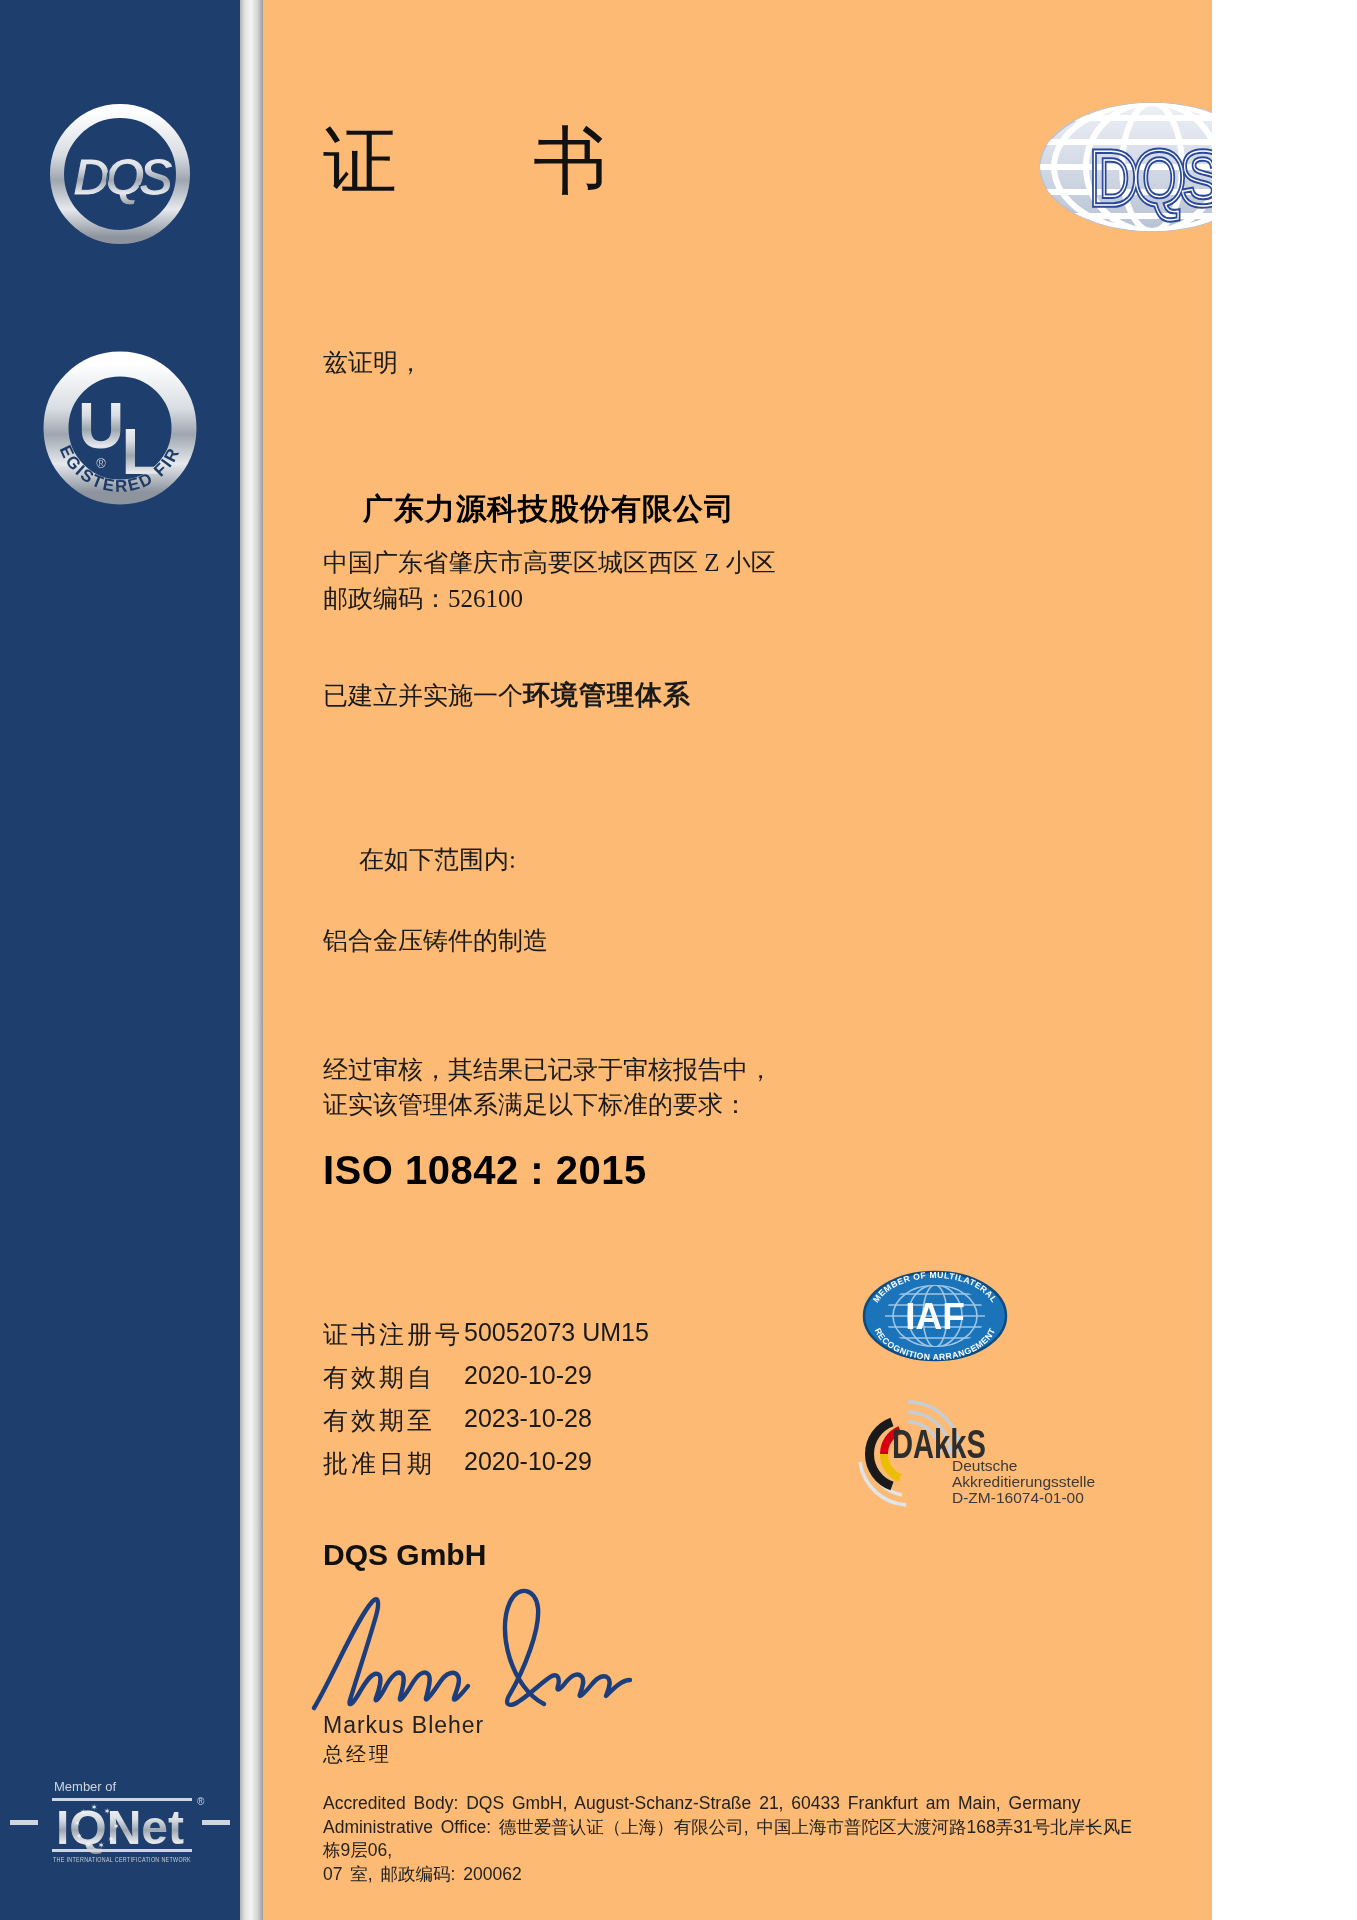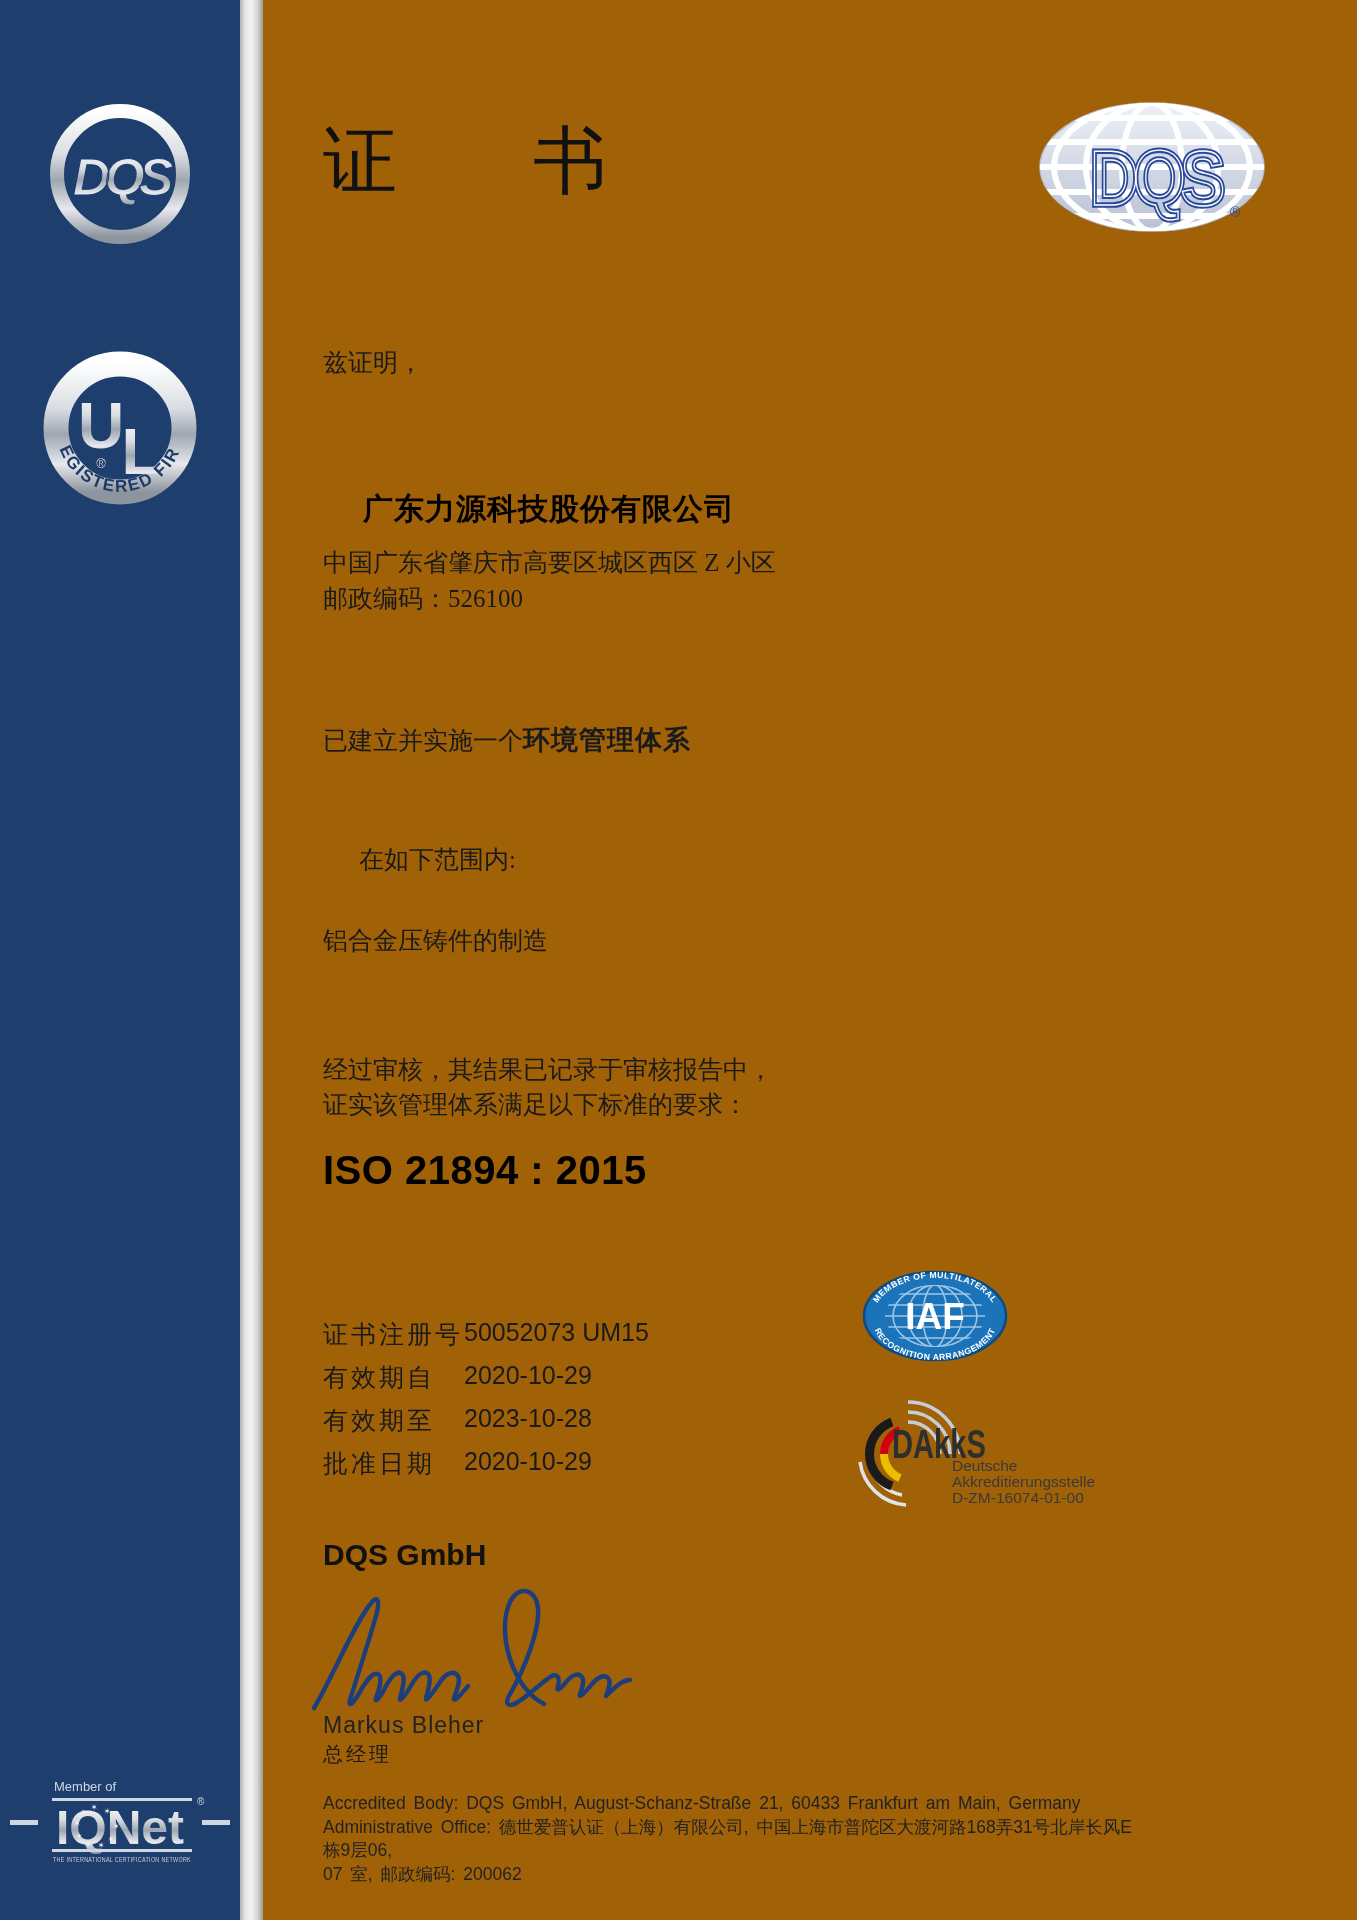--- a/index.html
+++ b/index.html
@@ -1,29 +1,29 @@
 <!DOCTYPE html>
 <html><head>
 <meta charset="utf-8">
 <style>
   html,body{margin:0;padding:0;background:#ffffff;}
-  .page{position:relative;width:1357px;height:1920px;background:#a16207;overflow:hidden;
+  .page{position:relative;width:1212px;height:1920px;background:#fdba74;overflow:hidden;
         font-family:"Liberation Sans",sans-serif;color:#1a1a1a;}
   .abs{position:absolute;}
   .serif{font-family:"Liberation Serif",serif;}
   .sans{font-family:"Liberation Sans",sans-serif;}
   .sidebar{left:0;top:0;width:240px;height:1920px;background:#1e3e6d;}
   .silver-strip{left:240px;top:0;width:23px;height:1920px;
     background:linear-gradient(to right,#b2b2b2 0%,#e4e4e4 22%,#f3f3f3 48%,#d6d6d6 75%,#9c9c9c 100%);}
   .title{left:323px;top:124px;font-size:74px;color:#111;display:flex;gap:136px;line-height:1;}
   .intro{left:323px;top:346px;font-size:25px;}
   .company-name{left:323px;top:489px;font-size:30px;font-weight:bold;color:#000;letter-spacing:1px;margin-left:40px;}
   .company-address{left:323px;top:546px;font-size:25px;}
   .company-postal{left:323px;top:582px;font-size:25px;}
-  .established{left:323px;top:722px;font-size:25px;}
+  .established{left:323px;top:677px;font-size:25px;}
   .established b{font-family:"Liberation Sans",sans-serif;font-size:27px;letter-spacing:1px;}
   .scope-intro{left:323px;top:843px;font-size:25px;margin-left:36px;}
   .scope{left:323px;top:924px;font-size:25px;}
   .audit1{left:323px;top:1053px;font-size:25px;}
   .audit2{left:323px;top:1088px;font-size:25px;}
   .standard{left:323px;top:1148px;font-size:40px;font-weight:bold;color:#000;letter-spacing:0.5px;}
   .detail-label{left:323px;font-size:25px;letter-spacing:3px;}
   .detail-value{left:464px;font-size:25px;}
   .row1{top:1318px;} .row2{top:1361px;} .row3{top:1404px;} .row4{top:1447px;}
   .issuer{left:323px;top:1538px;font-size:30px;font-weight:bold;color:#111;}
@@ -145,21 +145,21 @@
   <div class="abs established serif">
     <span>已建立并实施一个</span><b>环境管理体系</b>
   </div>
 
   <div class="abs scope-intro serif">在如下范围内:</div>
   <div class="abs scope serif">铝合金压铸件的制造</div>
 
   <div class="abs audit2 serif">证实该管理体系满足以下标准的要求：</div>
   <div class="abs audit1 serif">经过审核，其结果已记录于审核报告中，</div>
 
-  <div class="abs standard sans">ISO 21894 : 2015</div>
+  <div class="abs standard sans">ISO 10842 : 2015</div>
 
   <div class="abs detail-label serif row1">证书注册号</div>
   <div class="abs detail-value sans row1">50052073 UM15</div>
   <div class="abs detail-label serif row2">有效期自</div>
   <div class="abs detail-value sans row2">2020-10-29</div>
   <div class="abs detail-label serif row3">有效期至</div>
   <div class="abs detail-value sans row3">2023-10-28</div>
   <div class="abs detail-label serif row4">批准日期</div>
   <div class="abs detail-value sans row4">2020-10-29</div>
 

